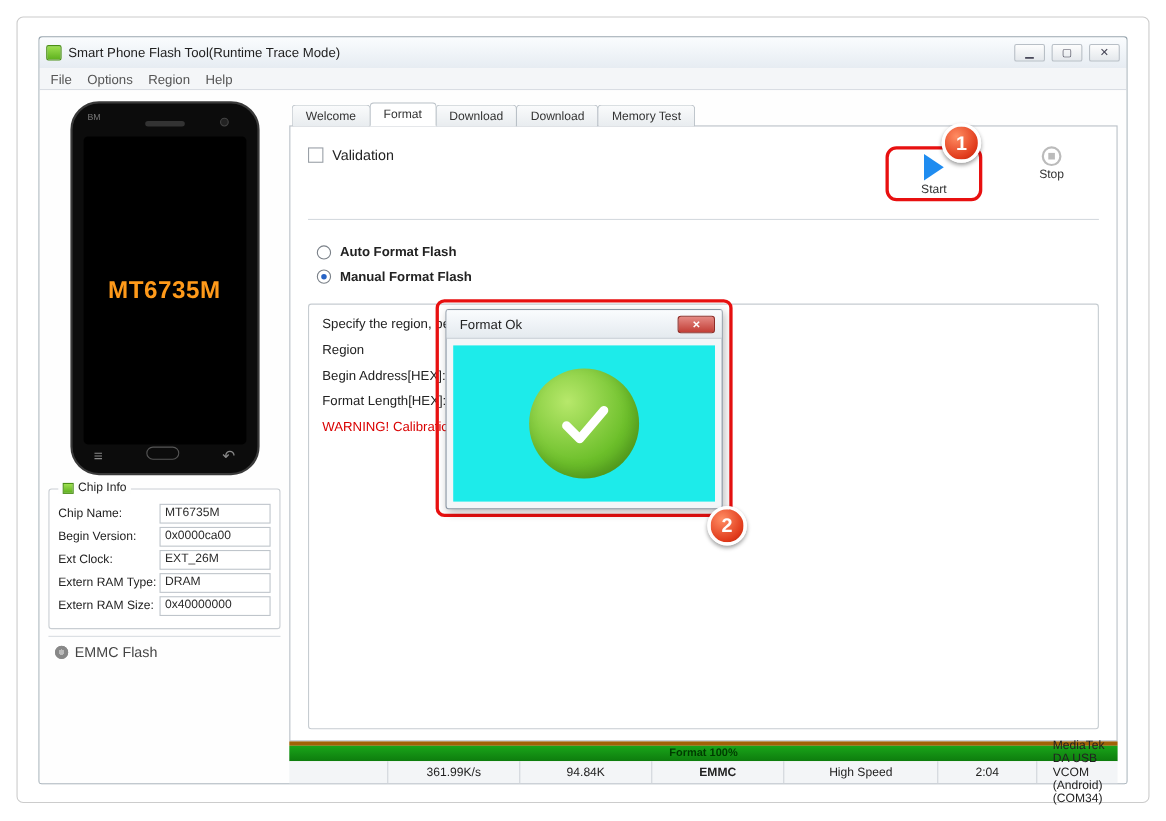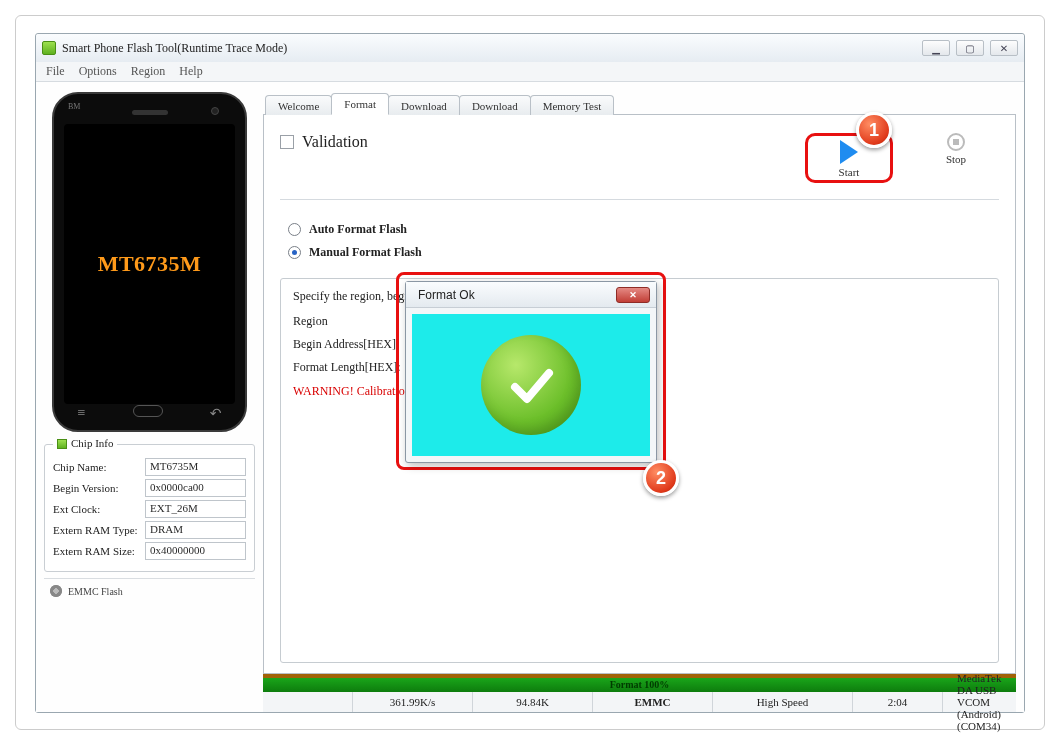--- a/index.html
+++ b/index.html
@@ -24,21 +24,20 @@
   .app-window {
     position: absolute;
     left: 35px; top: 33px;
     width: 990px;
     height: 680px;
     border: 1px solid #9aa7b0;
     border-radius: 3px;
     background: linear-gradient(#fdfdfd,#f1f3f5);
     display: flex;
     flex-direction: column;
-    font-family: Liberation Serif, serif;
   }
   
   .titlebar {
     height: 28px;
     display: flex;
     align-items: center;
     padding: 0 6px;
     background: linear-gradient(#fafcfe,#e6ecf2);
     border-top-left-radius: 3px;
     border-top-right-radius: 3px;
@@ -80,21 +79,21 @@
     background:#fefefe;
   }
   
   .left-panel {
     width: 227px;
     display:flex;
     flex-direction: column;
     padding: 10px 8px 0 8px;
   }
   .phone-frame {
-    width: 195px;
+    width: 172px;
     height: 340px;
     border: 2px solid #3a3a3a;
     border-radius: 26px;
     background:#0c0c0c;
     margin: 0 auto 12px auto;
     position: relative;
     padding: 30px 10px 26px 10px;
     display:flex;
     flex-direction: column;
   }
@@ -151,21 +150,21 @@
     border:1px solid #bfc5cb;
     padding:1px 4px;
     font-size:11px;
     background:#fff;
     color:#2a2a2a;
   }
   .emmc-row {
     display:flex; align-items:center; gap:6px;
     border-top:1px solid #d9dde1;
     padding:6px 6px 0 6px;
-    font-size:10px;
+    font-size:13px;
     color:#444;
   }
   .gear {
     width:12px; height:12px; border-radius:50%;
     background: radial-gradient(circle,#bbb 30%, #888 31%);
     box-shadow: 0 0 0 1px #888 inset;
   }
   
   .main-panel {
     flex:1;
@@ -207,21 +206,21 @@
     flex-direction:column;
     padding:18px 16px 10px 16px;
     min-height:0;
   }
   .top-actions {
     display:flex;
     align-items:flex-start;
   }
   .validation-check {
     display:flex; align-items:center; gap:8px;
-    font-size:16px;
+    font-size:13px;
   }
   .chk {
     width:14px; height:14px; border:1px solid #9aa0a7; background:#fff;
   }
   .action-buttons {
     margin-left:auto;
     display:flex; gap:28px; align-items:flex-start;
     padding-right:8px;
   }
   .action-btn {

